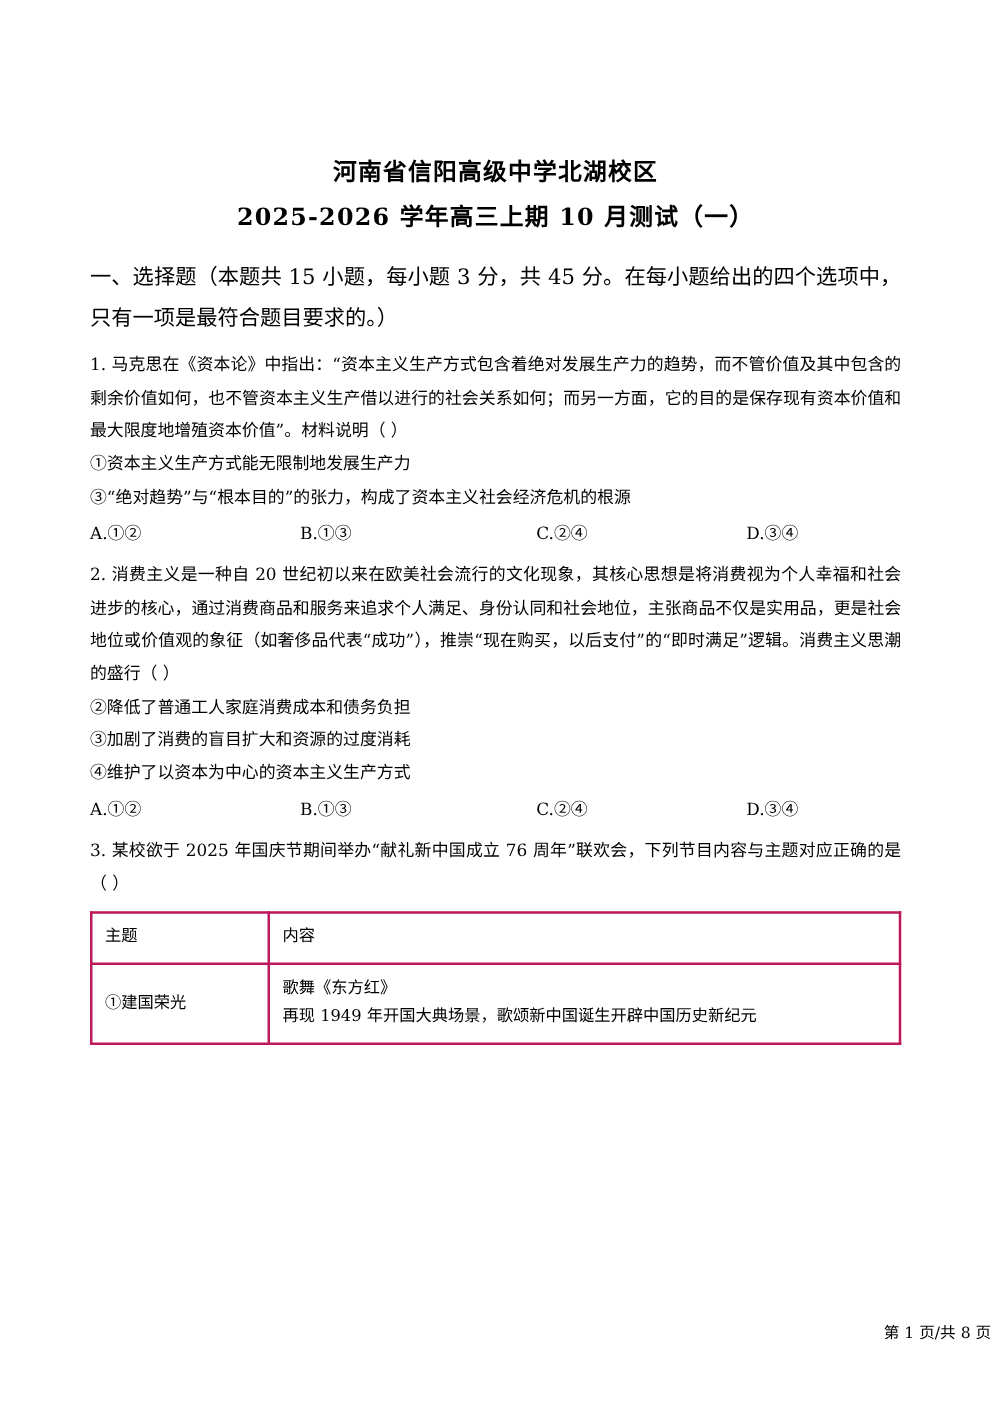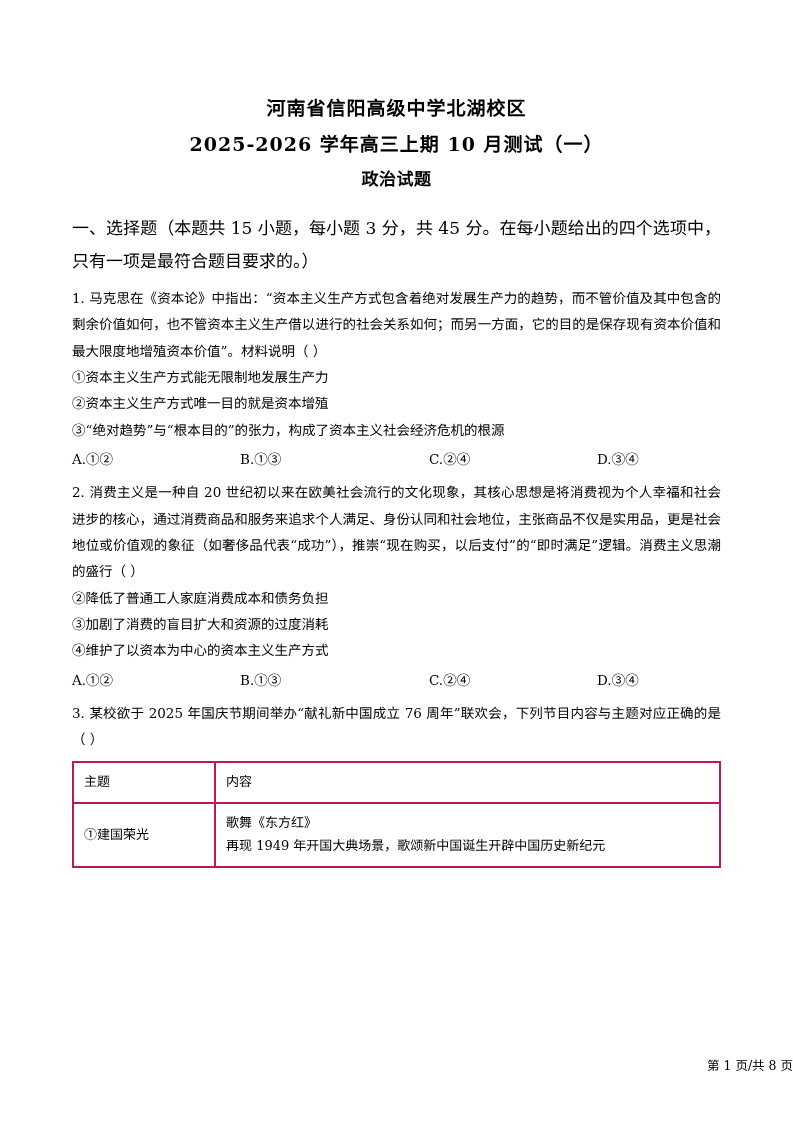--- a/index.html
+++ b/index.html
@@ -13,21 +13,21 @@
     font-family: "DejaVu Serif", "Liberation Serif", serif;
     color: #000000;
     position: relative;
     overflow: hidden;
   }
   .page {
     position: relative;
     width: 793px;
     height: 1122px;
     box-sizing: border-box;
-    padding: 72px 72px 40px 72px;
+    padding: 102px 72px 40px 72px;
   }
   .title-block {
     text-align: center;
     margin-top: 18px;
   }
   .title-line {
     font-size: 19px;
     font-weight: bold;
     letter-spacing: 1px;
     line-height: 1.9;
@@ -91,32 +91,30 @@
   }
 </style>
 </head>
 <body>
 
 <div class="page">
 
   <div class="title-block">
     <div class="title-line">河南省信阳高级中学北湖校区</div>
     <div class="title-line">2025-2026 学年高三上期 10 月测试（一）</div>
-    <div class="title-sub">政治试题</div>
   </div>
 
   <div class="section-head">一、选择题（本题共 15 小题，每小题 3 分，共 45 分。在每小题给出的四个选项中，只有一项是最符合题目要求的。）</div>
 
   <div class="q">
     <p>
       <span>1.</span>
       <span>马克思在《资本论》中指出：“资本主义生产方式包含着绝对发展生产力的趋势，而不管价值及其中包含的剩余价值如何，也不管资本主义生产借以进行的社会关系如何；而另一方面，它的目的是保存现有资本价值和最大限度地增殖资本价值”。材料说明（    ）</span>
     </p>
     <p>①资本主义生产方式能无限制地发展生产力</p>
-    <p>②资本主义生产方式唯一目的就是资本增殖</p>
     <p>③“绝对趋势”与“根本目的”的张力，构成了资本主义社会经济危机的根源</p>
     <div class="opts">
       <span class="opt-a">A.①②</span>
       <span class="opt-b">B.①③</span>
       <span class="opt-c">C.②④</span>
       <span class="opt-d">D.③④</span>
     </div>
   </div>
 
   <div class="q">

